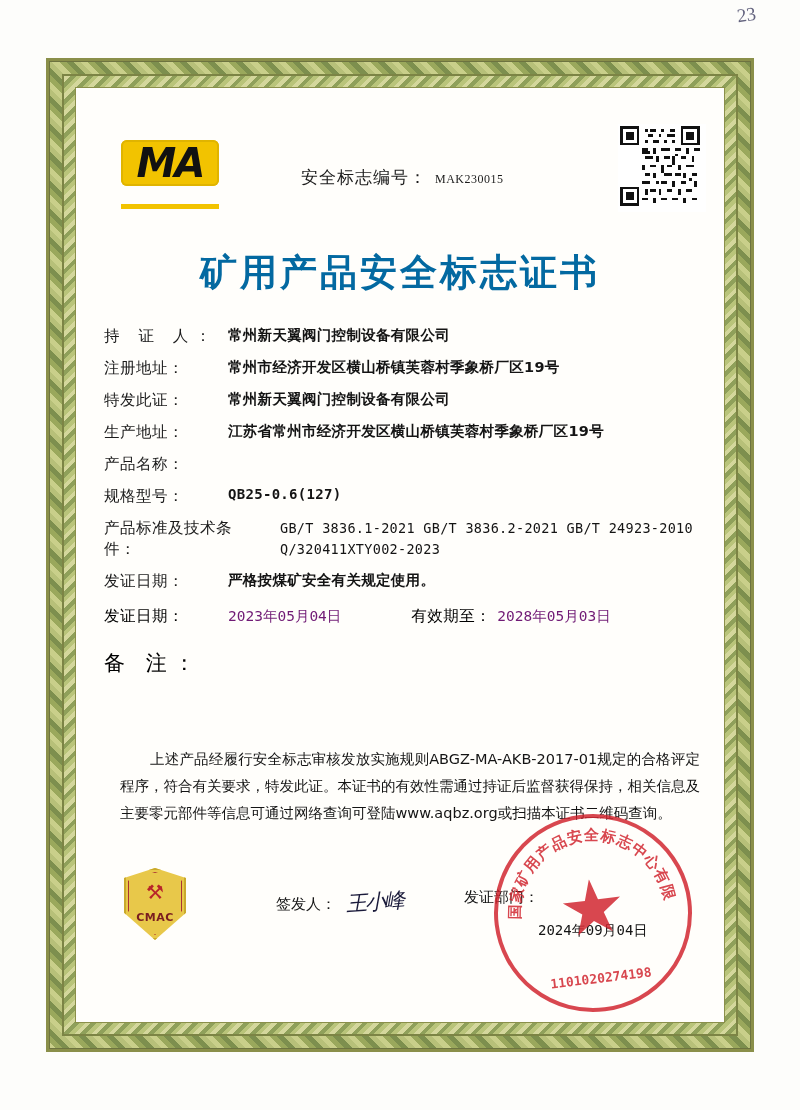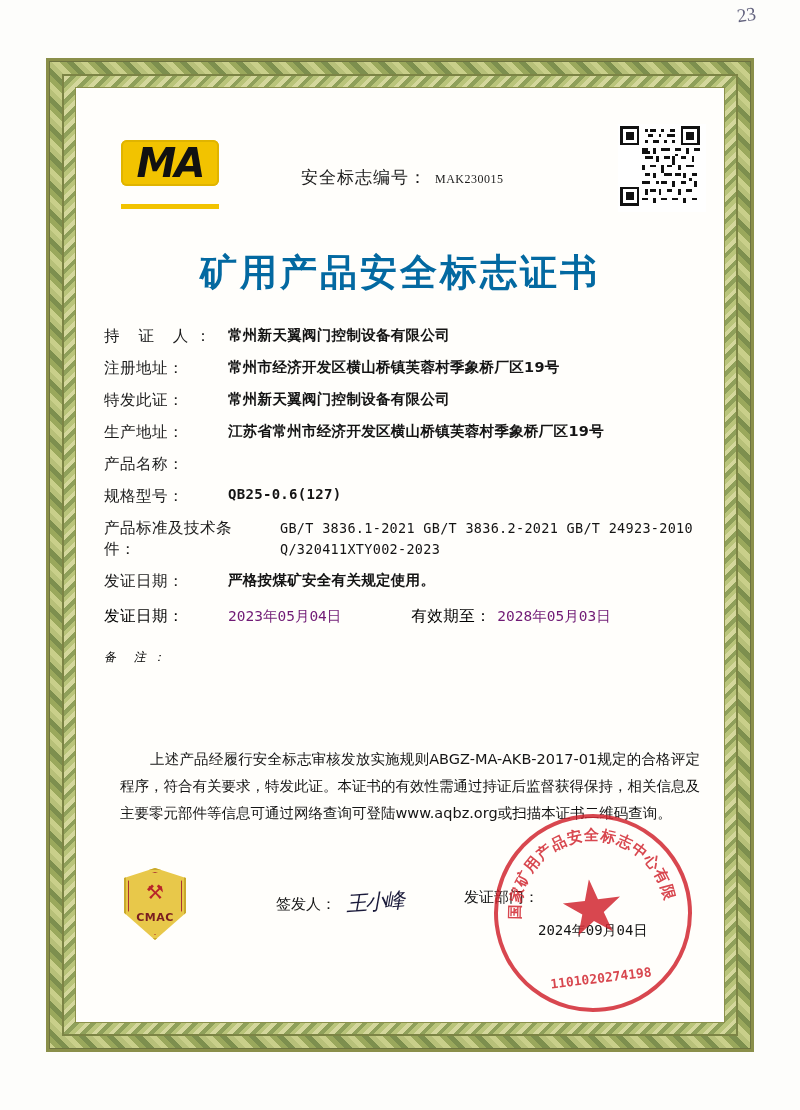--- a/index.html
+++ b/index.html
@@ -147,23 +147,22 @@
   }
   .date-row .dval{
     font-family:"DejaVu Sans Mono", monospace;
     font-size:14.5px;color:#701a75;padding-left:6px;
   }
   .date-row .lbl2{
     margin-left:70px;
     font-family:"DejaVu Sans", sans-serif;font-size:15.5px;letter-spacing:0.5px;
   }
   .remark{
-    margin-top:22px;display:flex;font-size:12px;
-    font-family:"DejaVu Sans", sans-serif;
-    font-style:italic;
+    margin-top:22px;display:flex;font-size:21px;
+    font-family:"DejaVu Sans", sans-serif;
   }
   .remark .lbl{width:118px;flex:0 0 118px;letter-spacing:7px;}
   
   .para{
     position:absolute;left:18px;right:14px;top:648px;
     font-family:"DejaVu Sans", sans-serif;
     font-size:14.5px;
     line-height:1.85;
     color:#141414;
     text-indent:30px;

